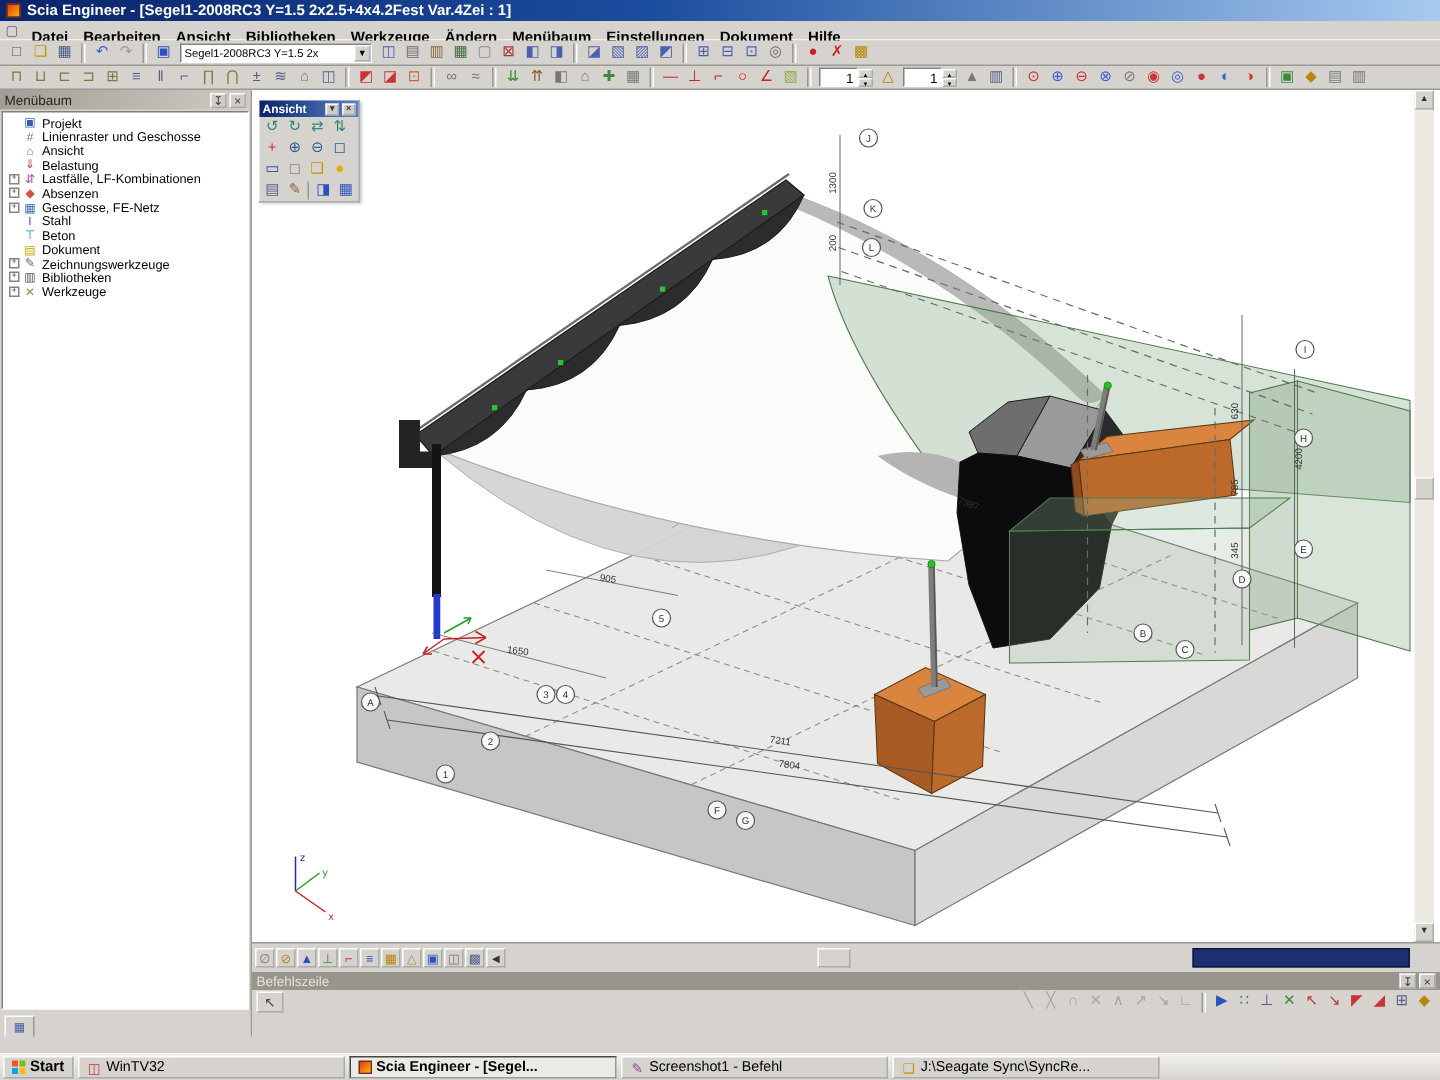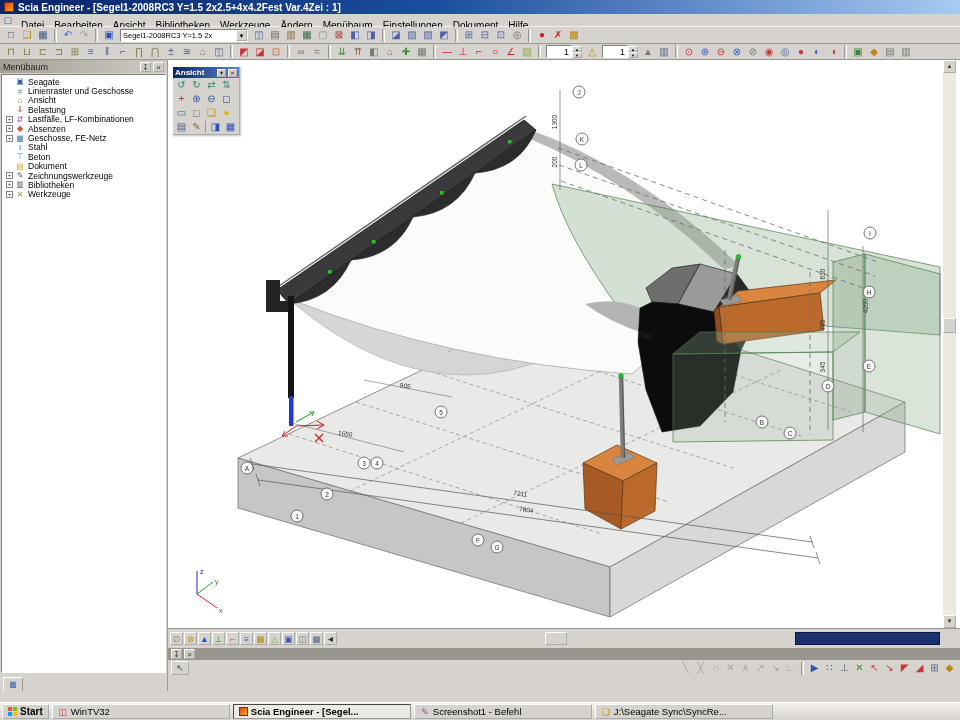--- a/index.html
+++ b/index.html
@@ -8,21 +8,21 @@
   #app { position:relative; width:960px; height:720px; background:#d6d3ce; }
 
   
   #titlebar { position:absolute; left:0; top:0; width:960px; height:14px;
     background:linear-gradient(90deg,#0a246a 0%,#1b4d9e 45%,#a6caf0 100%);
     color:#fff; font-size:10px; font-weight:bold; display:flex; align-items:center; gap:4px; padding:0 4px; }
   .appicon { width:10px; height:10px; background:linear-gradient(135deg,#e03a1e,#ffb400); border:1px solid #7a2a10; }
   #menubar { position:absolute; left:0; top:14px; width:960px; height:13px; background:#d6d3ce;
     display:flex; align-items:center; border-bottom:1px solid #f4f2ee; padding-left:2px; }
   .mdiicon { width:12px; height:11px; font-size:9px; line-height:11px; text-align:center; color:#55608a; margin-right:2px; }
-  .menu-item { padding:16px 5px; height:12px; line-height:12px; }
+  .menu-item { padding:16px 5px; height:12px; line-height:12px;font-weight:bold; }
 
   
   .tbar { position:absolute; left:0; width:960px; background:#d6d3ce; display:flex; align-items:center;
     border-bottom:1px solid #9a9a94; padding-left:3px; }
   #tb1 { top:27px; height:17px; }
   #tb2 { top:44px; height:16px; }
   .tbsep { width:3px; height:13px; border-left:1px solid #9a9a94; border-right:1px solid #ffffff; margin:0 3px; }
   .tbi { display:inline-block; width:16px; height:14px; line-height:14px; font-size:10px; text-align:center; }
   .grp { display:flex; align-items:center; }
   .combo { display:flex; align-items:center; width:128px; height:13px; background:#fff;
@@ -264,21 +264,21 @@
   <div id="sidebar">
     <div class="paneltitle">
       <span class="pt">Menübaum</span>
       <span class="wbtn">↧</span>
       <span class="wbtn">×</span>
     </div>
     <div id="tree">
         <div class="tree-row">
           <span class="exp empty"></span>
           <span class="ticon" style="color: rgb(58, 95, 174);">▣</span>
-          <span>Seagate</span>
+          <span>Projekt</span>
         </div>
         <div class="tree-row">
           <span class="exp empty"></span>
           <span class="ticon" style="color: rgb(106, 122, 176);">#</span>
           <span>Linienraster und Geschosse</span>
         </div>
         <div class="tree-row">
           <span class="exp empty"></span>
           <span class="ticon" style="color: rgb(138, 122, 90);">⌂</span>
           <span>Ansicht</span>
@@ -618,20 +618,21 @@
           <span class="tbi" style="color: rgb(85, 96, 138);">▩</span>
           <span class="tbi" style="color: rgb(51, 51, 51);">◄</span>
         </span>
       <div id="hthumb"></div>
       <div id="navy"></div>
     </div>
   </div>
 
   <div id="cmdpanel">
     <div id="cmdtitle">
+      <span class="pt">Befehlszeile</span>
       <span class="wbtn">↧</span>
       <span class="wbtn">×</span>
     </div>
     <div id="cmdrow">
       <span class="cursorbtn">↖</span>
       <span class="fill"></span>
       <span class="grp">
           <span class="tbi" style="color: rgb(166, 163, 157);">╲</span>
           <span class="tbi" style="color: rgb(166, 163, 157);">╳</span>
           <span class="tbi" style="color: rgb(166, 163, 157);">∩</span>

